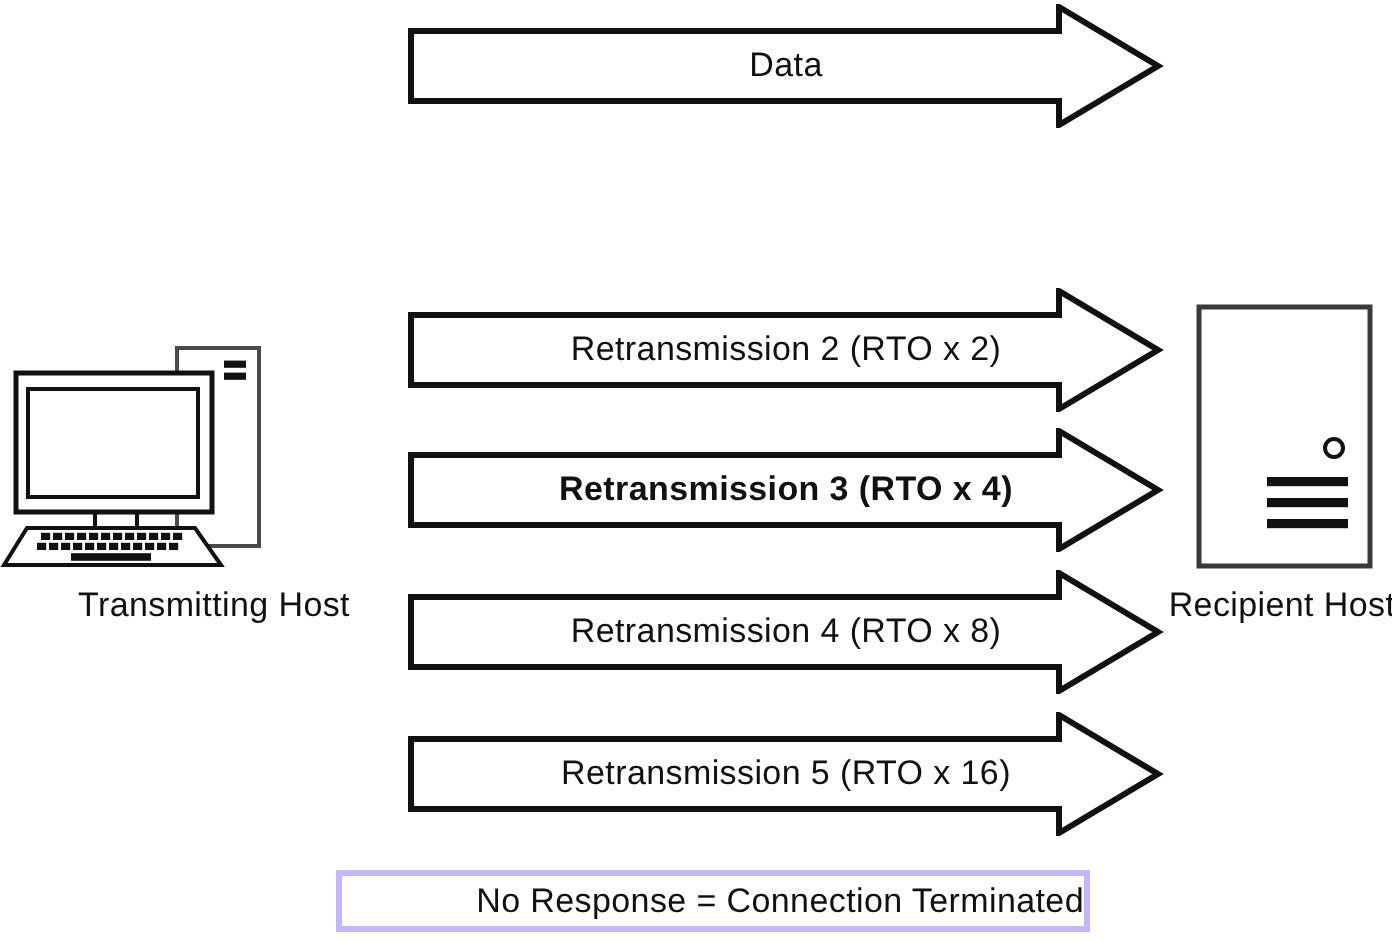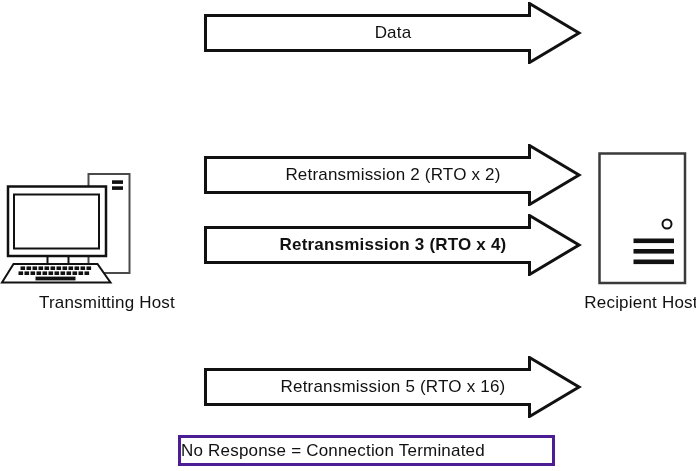--- a/index.html
+++ b/index.html
@@ -34,27 +34,27 @@
   }
   .a1 { top: 2px; }
   .a2 { top: 72px; }
   .a3 { top: 144px; text-decoration: underline; }
   .a4 { top: 214px; font-weight: bold; }
   .a5 { top: 285px; }
   .a6 { top: 356px; text-decoration: underline; }
   
   .terminal-box {
     position: absolute;
-    left: 178px;
+    left: 168px;
     top: 435px;
     width: 371px;
     height: 25px;
-    border: 3px solid #4c1d95;
+    border: 3px solid #c4b5fd;
     background: #ffffff;
-    text-align: left;
+    text-align: right;
     line-height: 25px;
     font-size: 17px;
     letter-spacing: 0.2px;
     white-space: nowrap;
   }
   
   .host-icon { position: absolute; display: block; }
   .icon-left  { left: 0;   top: 160px; }
   .icon-right { left: 560px; top: 140px; }
   .node-label {
@@ -148,20 +148,26 @@
     <div class="arrow-label">Retransmission 2 (RTO x 2)</div>
   </div>
 
   <div class="arrow a4">
     <svg width="378" height="62" viewBox="0 0 378 62">
       <polygon points="1.5,13.5 325.5,13.5 325.5,1.5 375,31 325.5,60.5 325.5,48.5 1.5,48.5" fill="#ffffff" stroke="#111111" stroke-width="3"></polygon>
     </svg>
     <div class="arrow-label">Retransmission 3 (RTO x 4)</div>
   </div>
 
+  <div class="arrow a5">
+    <svg width="378" height="62" viewBox="0 0 378 62">
+      <polygon points="1.5,13.5 325.5,13.5 325.5,1.5 375,31 325.5,60.5 325.5,48.5 1.5,48.5" fill="#ffffff" stroke="#111111" stroke-width="3"></polygon>
+    </svg>
+    <div class="arrow-label">Retransmission 4 (RTO x 8)</div>
+  </div>
 
   <div class="arrow a6">
     <svg width="378" height="62" viewBox="0 0 378 62">
       <polygon points="1.5,13.5 325.5,13.5 325.5,1.5 375,31 325.5,60.5 325.5,48.5 1.5,48.5" fill="#ffffff" stroke="#111111" stroke-width="3"></polygon>
     </svg>
     <div class="arrow-label">Retransmission 5 (RTO x 16)</div>
   </div>
 
   <div class="terminal-box">
     <span>No Response = Connection Terminated</span>

